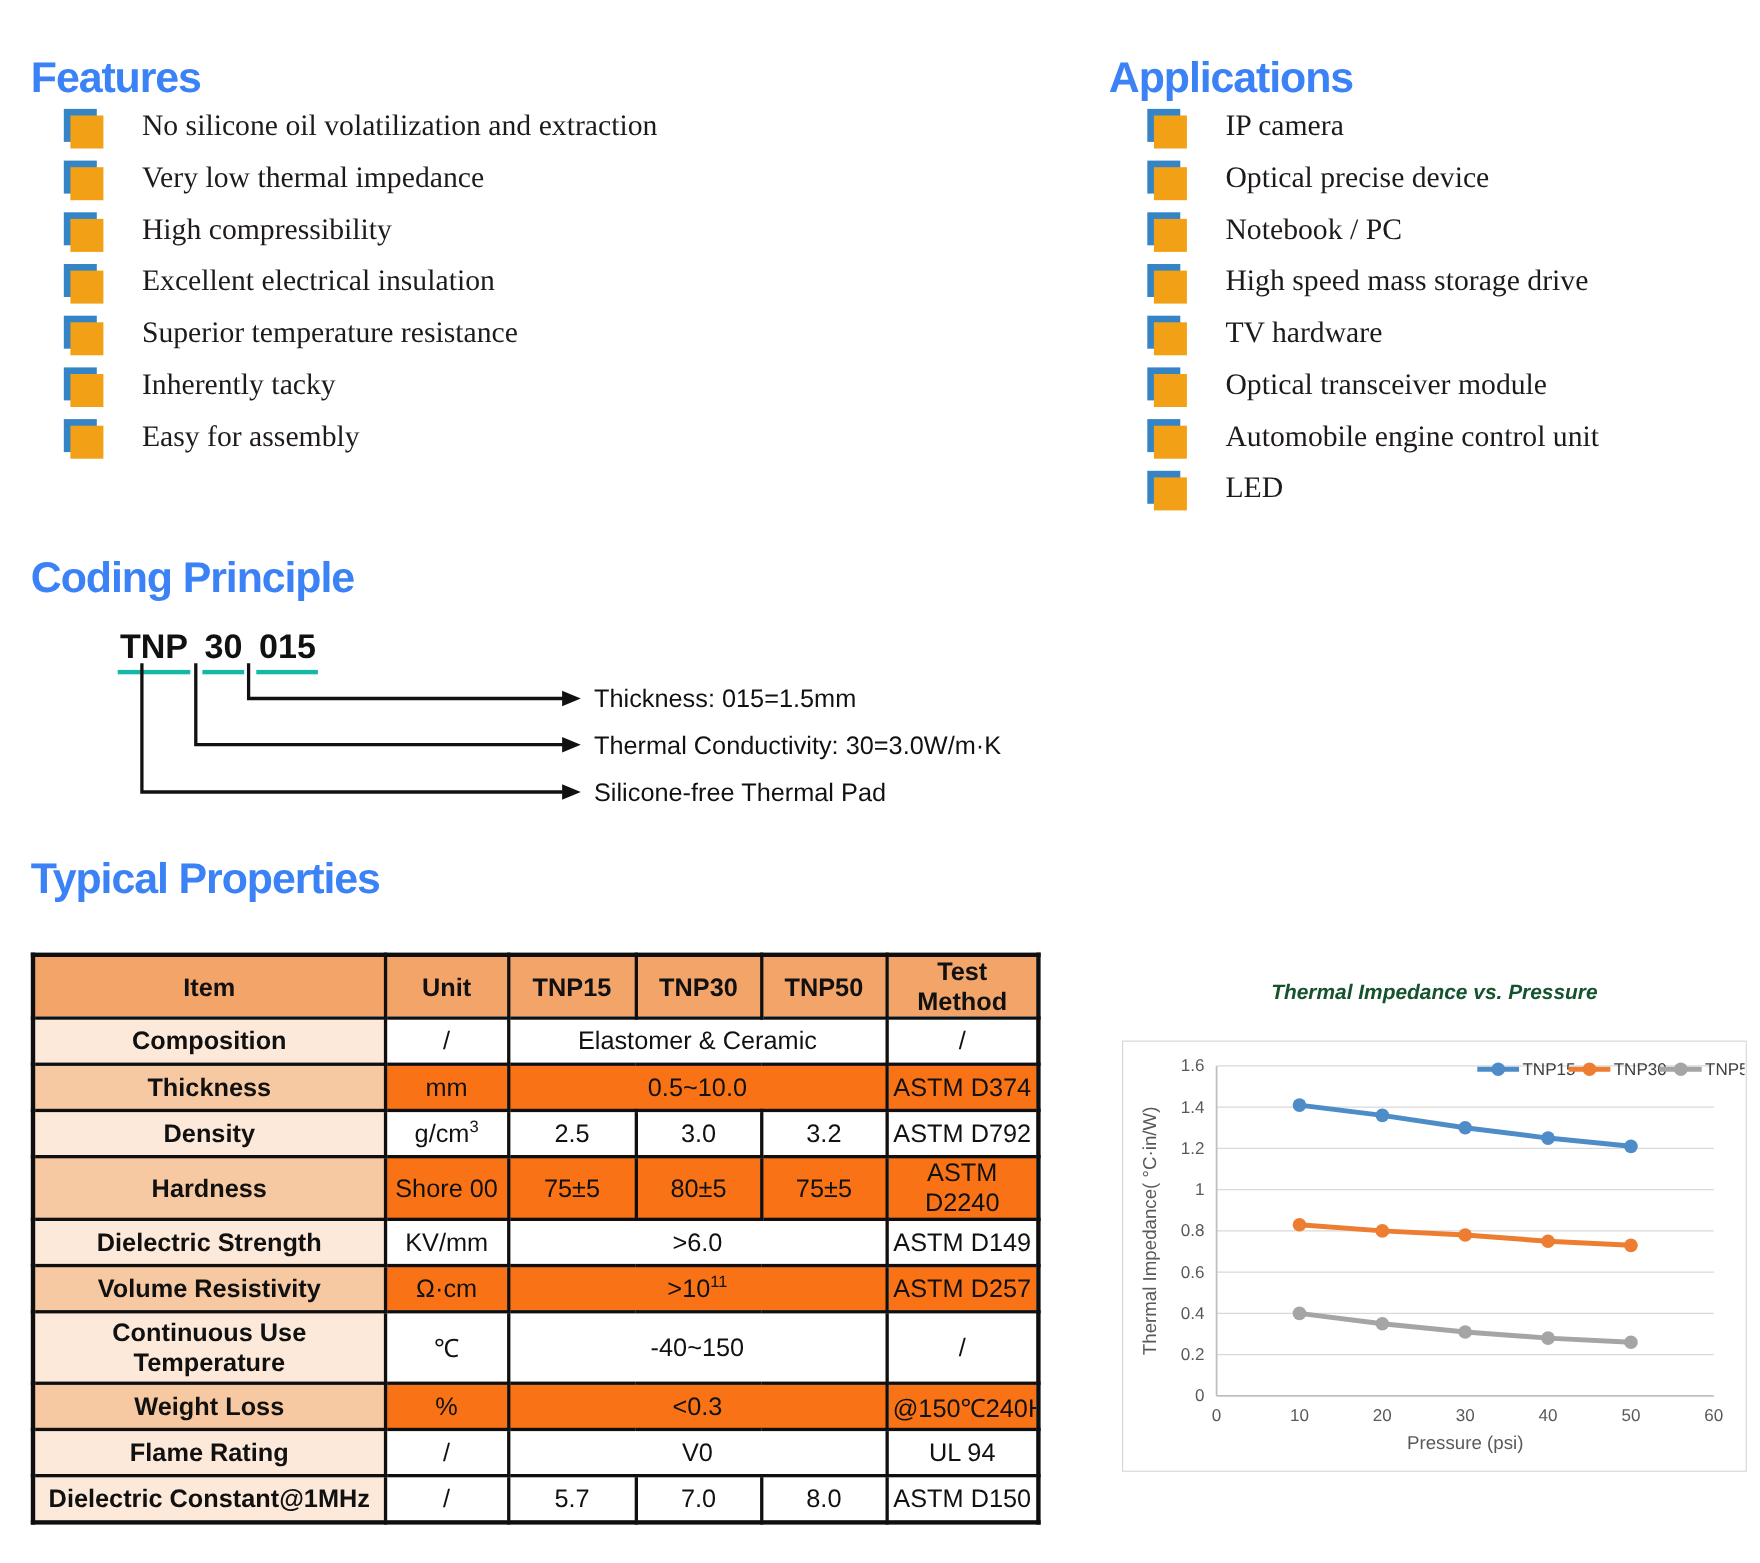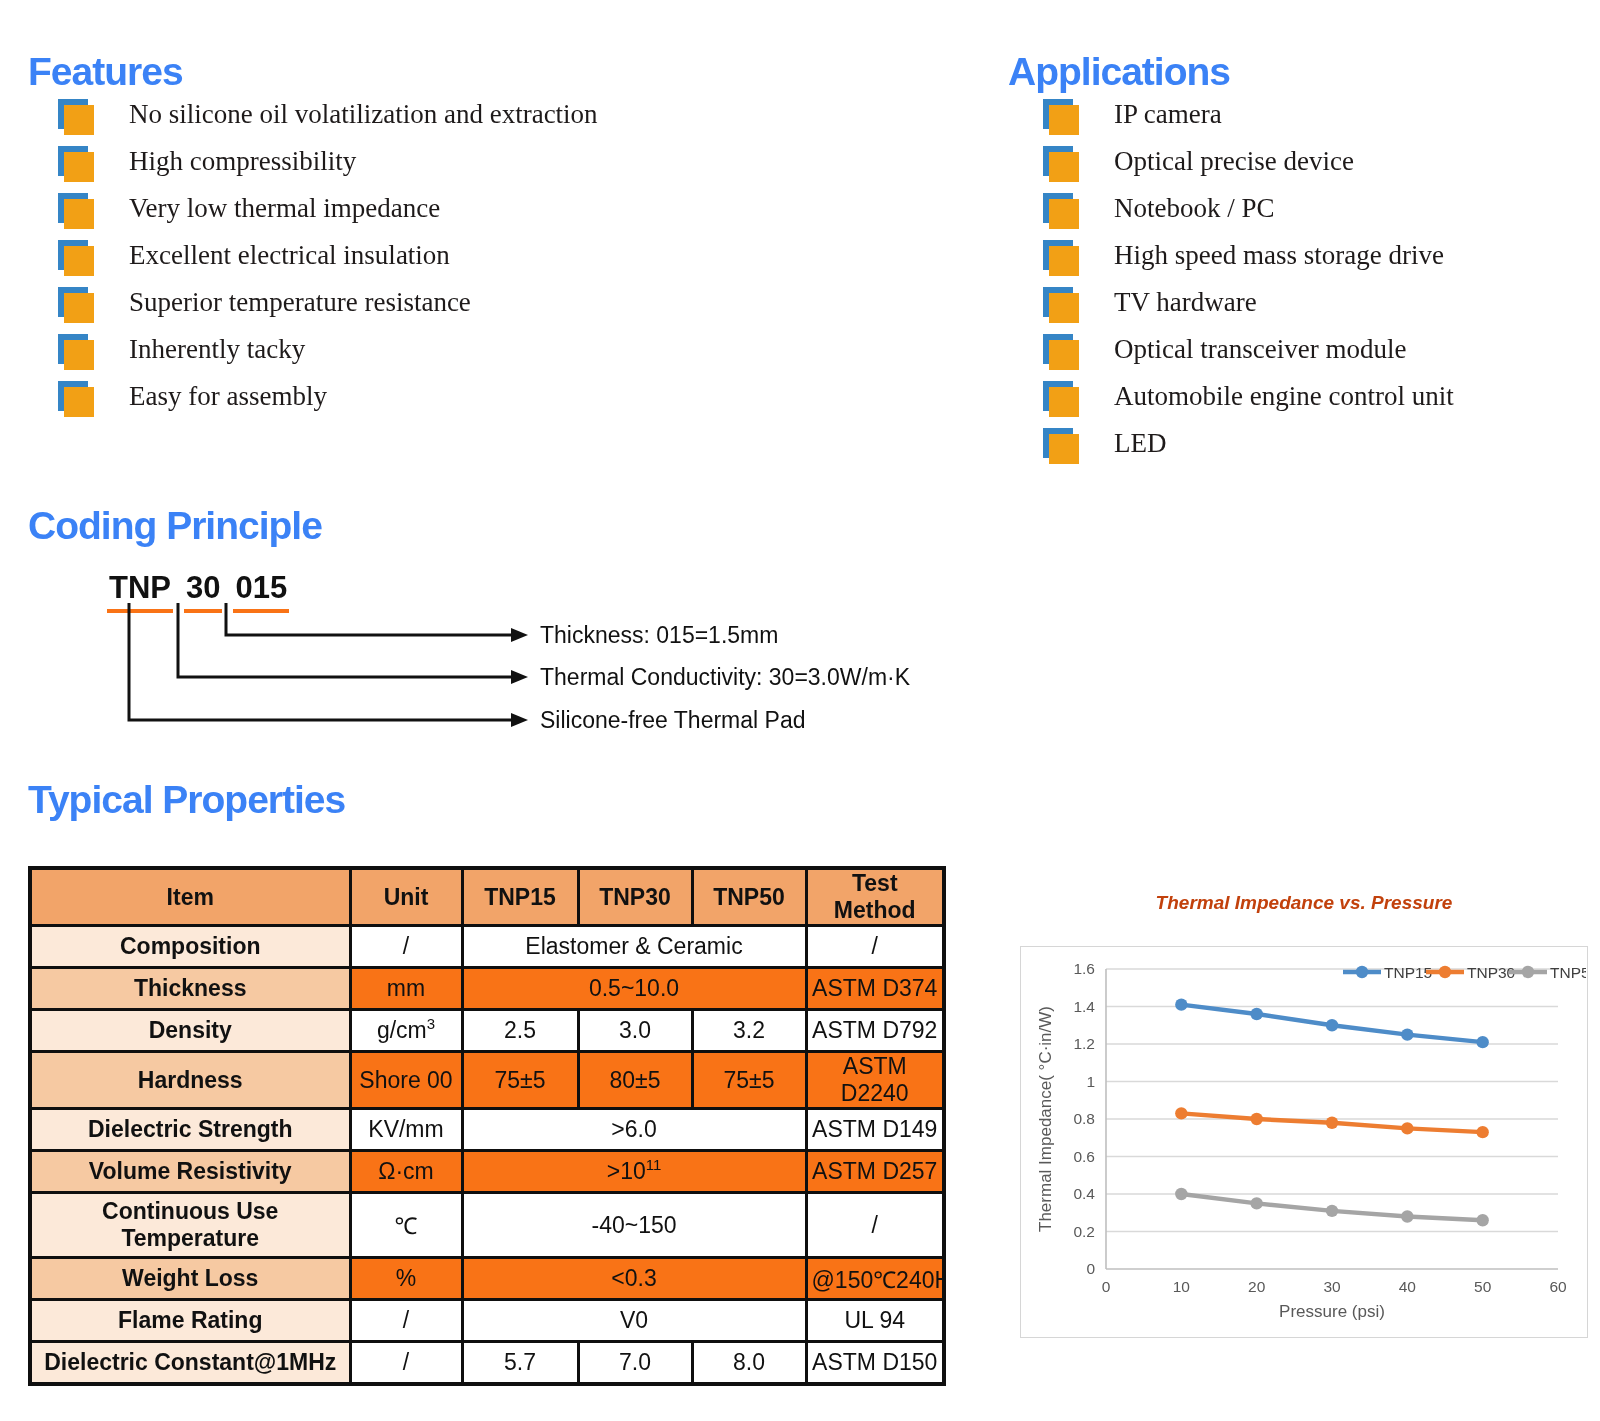--- a/index.html
+++ b/index.html
@@ -15,21 +15,21 @@
   .bullet-list{position:absolute;list-style:none;margin:0;padding:0;}
   .bullet-list li{display:flex;align-items:flex-start;height:47px;}
   .bullet{position:relative;width:38px;height:38px;flex:0 0 38px;margin-right:33px;}
   .bullet::before{content:"";position:absolute;left:0;top:0;width:30px;height:30px;background:#3585c6;}
   .bullet::after{content:"";position:absolute;left:6px;top:6px;width:30px;height:30px;background:#f2a015;}
   .li-text{
     font-family:"Liberation Serif",serif;font-size:27px;color:#1e1a1a;white-space:nowrap;
   }
   
   .code-line{position:absolute;left:107px;top:570px;font-weight:bold;font-size:31px;color:#111;white-space:nowrap;}
-  .code-seg{display:inline-block;border-bottom:4px solid #f97316;padding:0 2px 3px 2px;margin-right:11px;}
+  .code-seg{display:inline-block;border-bottom:4px solid #14b8a6;padding:0 2px 3px 2px;margin-right:11px;}
   .connector-svg{position:absolute;left:107px;top:601px;}
   .code-label{position:absolute;left:540px;font-size:23px;color:#111;white-space:nowrap;text-align:right;}
   
   .props-table{
     position:absolute;left:28px;top:866px;border-collapse:collapse;table-layout:fixed;width:914px;
     font-family:"Liberation Sans",sans-serif;
   }
   .props-table th,.props-table td{
     border:3px solid #0f0f0f;text-align:center;vertical-align:middle;
     font-size:23px;color:#111;padding:0 4px;height:39px;overflow:hidden;
@@ -40,44 +40,44 @@
   .props-table tr.r-light td.item-cell{background:#fce9d9;}
   .props-table tr.r-dark td{background:#f97316;}
   .props-table tr.r-dark td.item-cell{background:#f6c9a2;}
   .props-table tr.tall td{height:62px;}
   .props-table sup{font-size:15px;line-height:0;}
   .props-table{border:4px solid #0f0f0f;}
   
   .chart-panel{position:absolute;left:1008px;top:878px;width:590px;height:480px;}
   .chart-title{
     position:absolute;left:12px;top:14px;width:568px;text-align:center;
-    font-size:19px;font-style:italic;font-weight:600;color:#c2410c;white-space:nowrap;
+    font-size:19px;font-style:italic;font-weight:600;color:#14532d;white-space:nowrap;
   }
   .chart-box{
     position:absolute;left:12px;top:68px;width:568px;height:392px;
     border:1.5px solid #d6d6d6;background:#ffffff;box-sizing:border-box;
   }
   .chart-box svg{display:block;}
 </style>
 </head>
 <body>
 
 <h1 class="heading" style="left:28px;top:24px;">Features</h1>
 <ul class="bullet-list" style="left:58px;top:99px;">
   <li>
       <span class="bullet"></span>
       <span class="li-text">No silicone oil volatilization and extraction</span>
     </li>
   <li>
       <span class="bullet"></span>
+      <span class="li-text">Very low thermal impedance</span>
+    </li>
+  <li>
+      <span class="bullet"></span>
       <span class="li-text">High compressibility</span>
-    </li>
-  <li>
-      <span class="bullet"></span>
-      <span class="li-text">Very low thermal impedance</span>
     </li>
   <li>
       <span class="bullet"></span>
       <span class="li-text">Excellent electrical insulation</span>
     </li>
   <li>
       <span class="bullet"></span>
       <span class="li-text">Superior temperature resistance</span>
     </li>
   <li>

